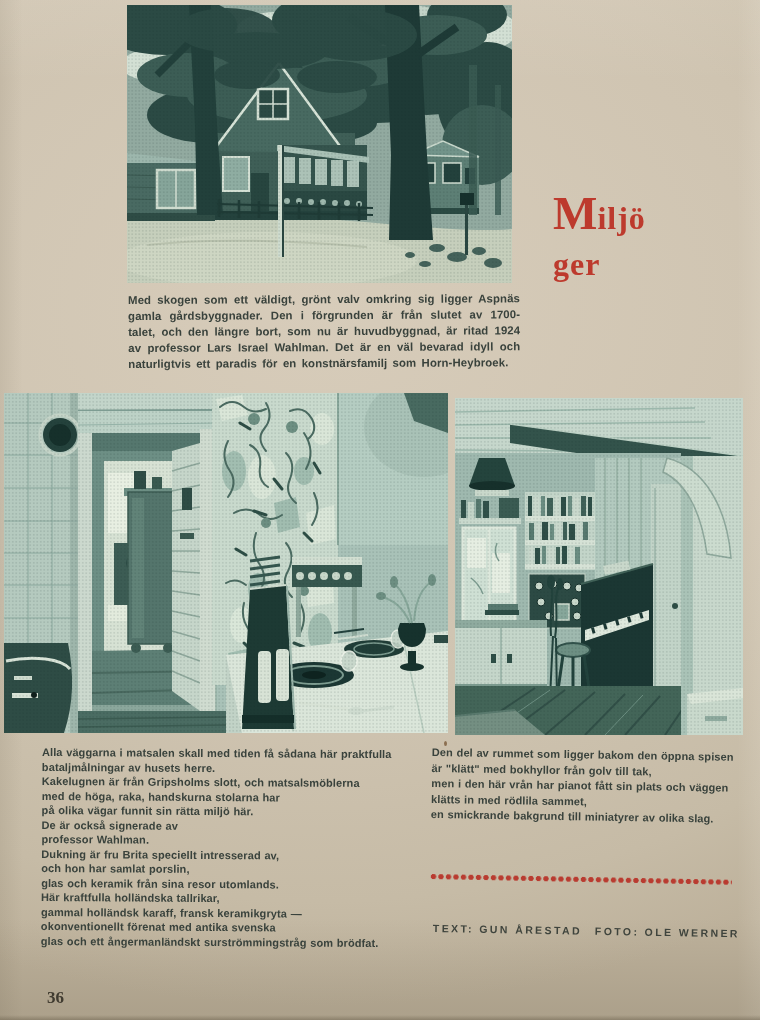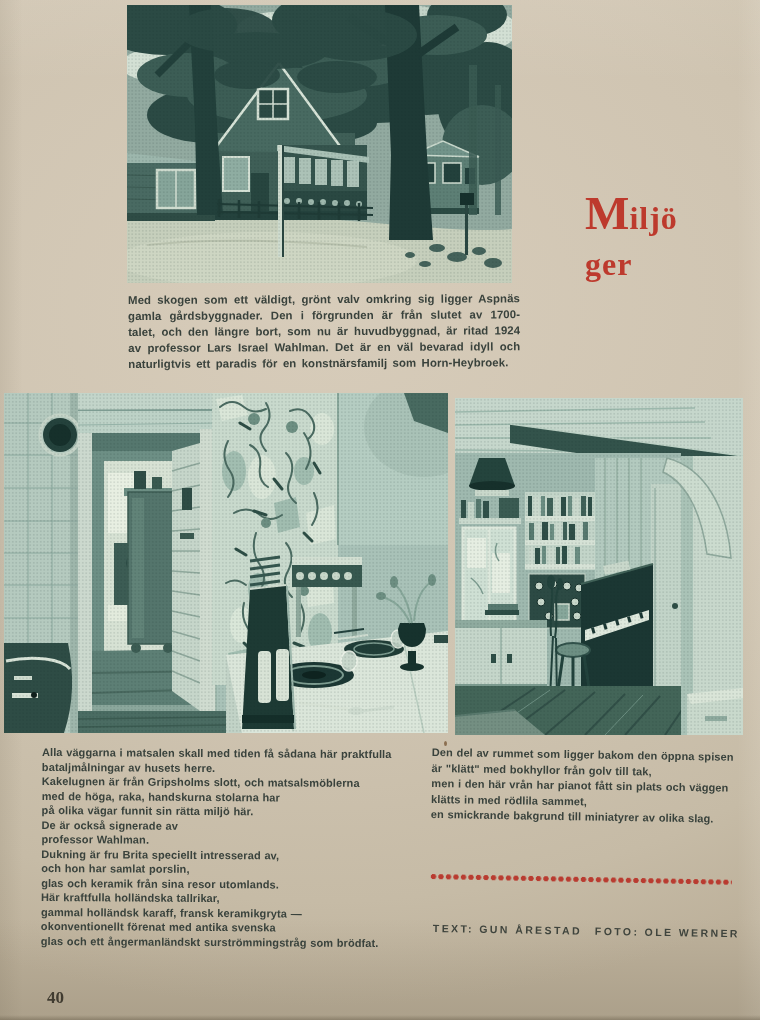--- a/index.html
+++ b/index.html
@@ -29,21 +29,21 @@
     transform:rotate(-0.25deg);transform-origin:left top;}
   .caption-left{position:absolute;left:42px;top:745px;width:405px;
     font-size:11px;line-height:14.5px;white-space:pre-line;word-spacing:0.5px;letter-spacing:0.1px;
     transform:rotate(0.35deg);transform-origin:left top;}
   .caption-right{position:absolute;left:432px;top:745px;width:322px;
     font-size:11px;line-height:15.5px;white-space:pre-line;word-spacing:0.5px;letter-spacing:0.1px;
     transform:rotate(0.9deg);transform-origin:left top;}
 
   .headline{position:absolute;left:553px;top:190px;width:200px;color:#bd3a2d;
     font-family:"Liberation Serif", serif;font-weight:700;}
-  .headline .hl-line{font-size:32px;line-height:46px;letter-spacing:1px;margin-left:32px;}
+  .headline .hl-line{font-size:32px;line-height:46px;letter-spacing:1px;}
   .headline .hl-initial{font-size:47px;line-height:46px;letter-spacing:0;}
 
   .dots{position:absolute;left:430px;top:872px;width:302px;height:9px;
     background-image:radial-gradient(circle 3px at 3.6px 4.5px, #b93b30 2.4px, rgba(0,0,0,0) 2.9px);
     background-size:7.5px 9px;background-repeat:repeat-x;
     transform:rotate(1.1deg);transform-origin:left top;}
 
   .credits{position:absolute;left:433px;top:922px;width:307px;display:flex;justify-content:space-between;
     color:#3f443d;font-size:10.5px;font-weight:600;letter-spacing:2.4px;
     transform:rotate(1deg);transform-origin:left top;}
@@ -581,15 +581,15 @@
 
   <div class="speck"></div>
 
   <div class="dots"></div>
 
   <div class="credits">
     <span>TEXT: GUN ÅRESTAD</span>
     <span>FOTO: OLE WERNER</span>
   </div>
 
-  <div class="pagenum">40</div>
+  <div class="pagenum">36</div>
 
 </div>
 
 </body></html>

